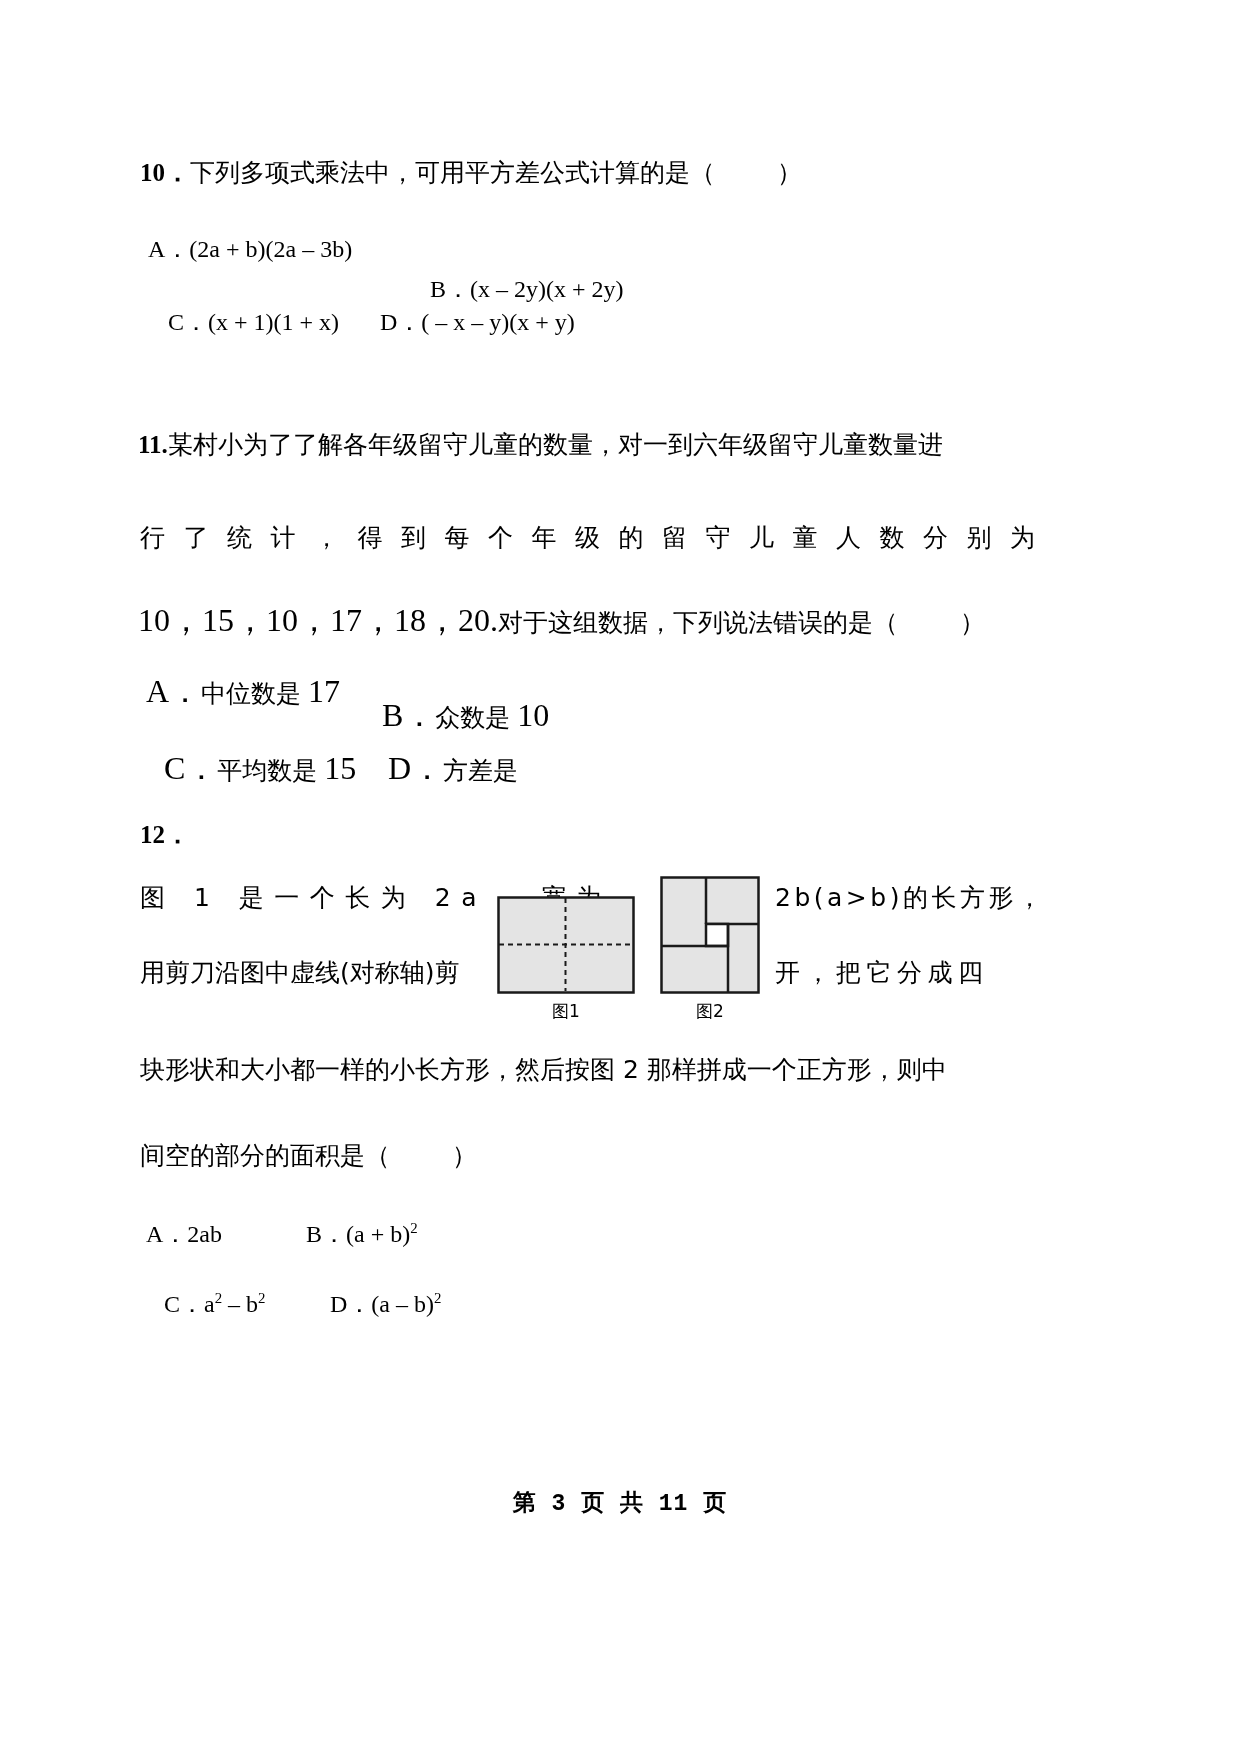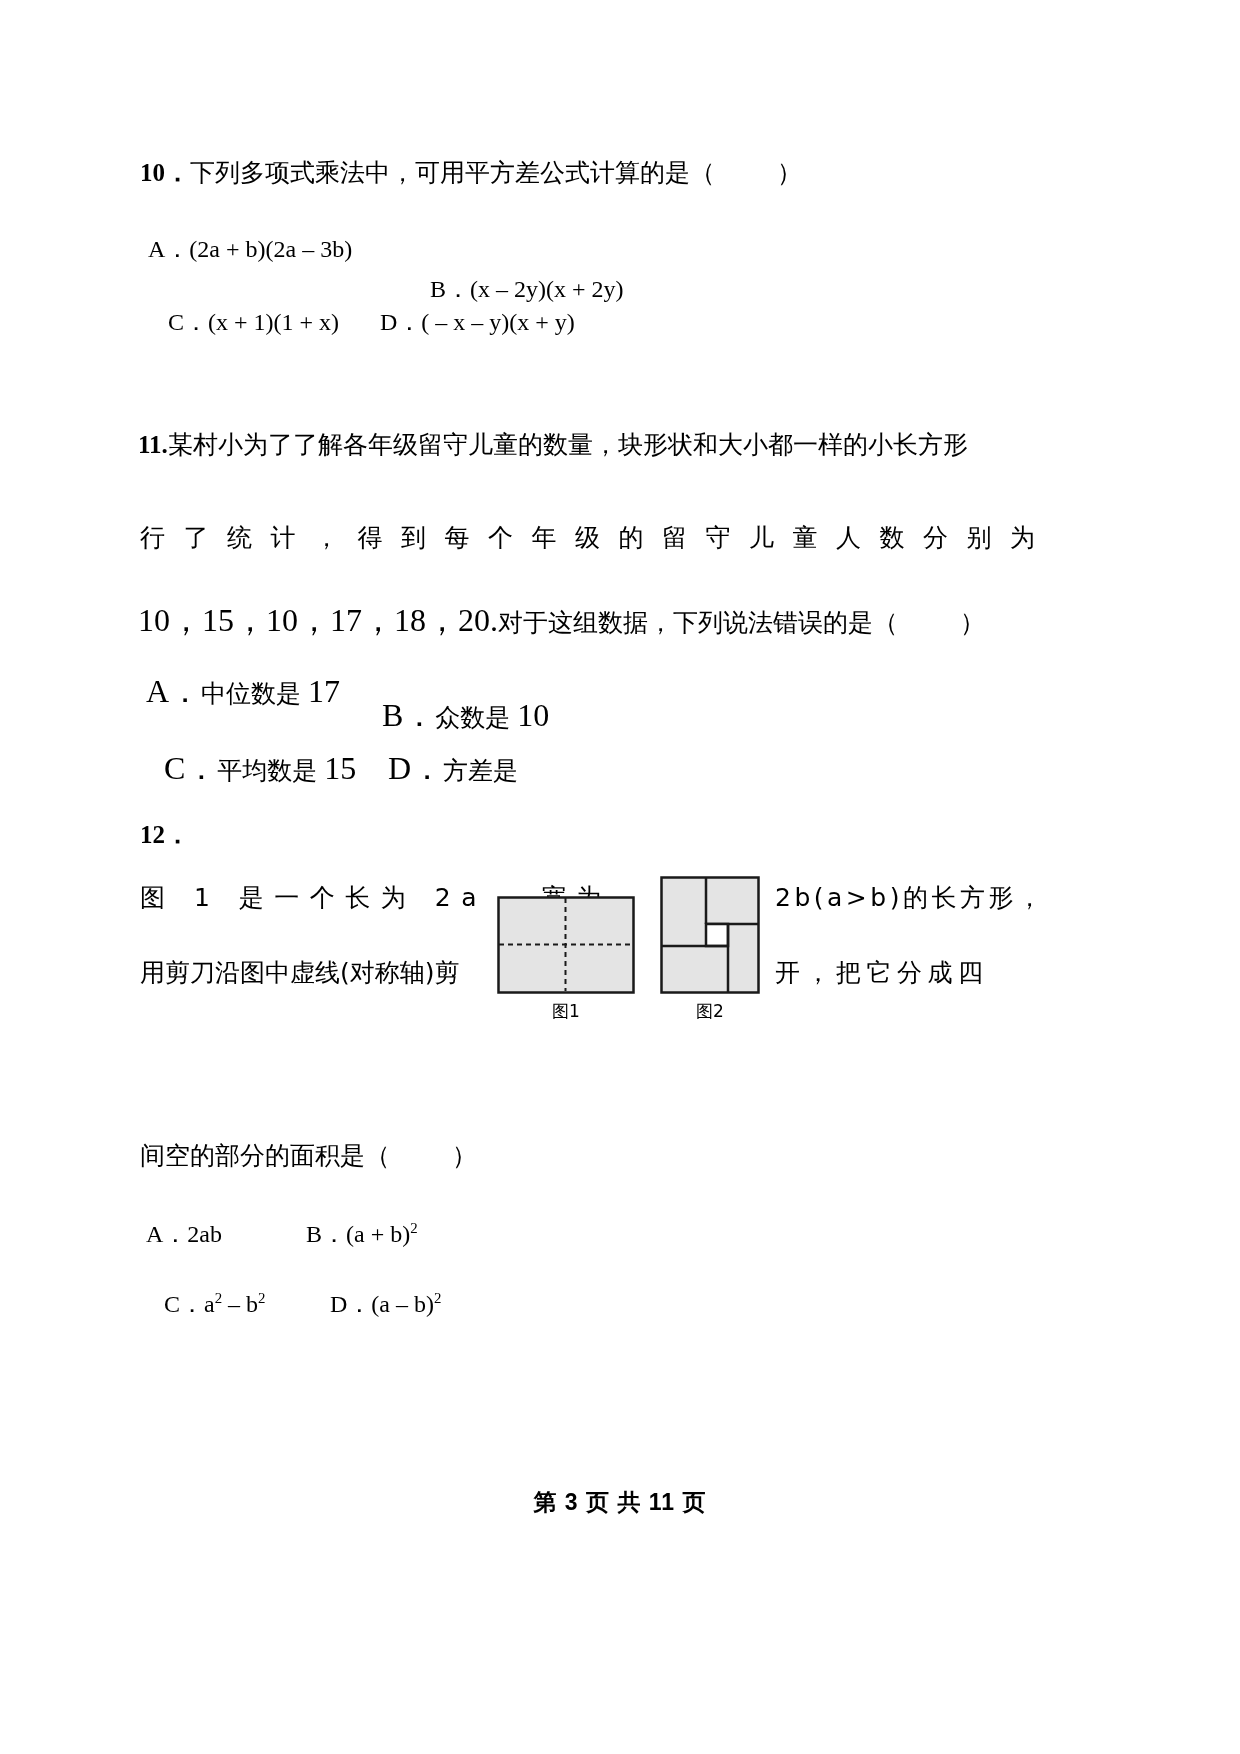--- a/index.html
+++ b/index.html
@@ -83,21 +83,21 @@
     white-space: nowrap;
   }
 
   
   .footer {
     position: absolute;
     left: 0;
     top: 1487px;
     width: 1240px;
     text-align: center;
-    font-family: Liberation Sans, sans-serif;
+    font-family: Liberation Mono, monospace;
     font-size: 23px;
     font-weight: bold;
     letter-spacing: 1px;
   }
 </style>
 </head>
 <body>
 
 <div class="page">
 
@@ -113,21 +113,21 @@
   </div>
 
   <div class="opt mathtxt" style="left:168px; top:310px;">
     <span>C．(x + 1)(1 + x)</span>
   </div>
   <div class="opt mathtxt" style="left:380px; top:310px;">
     <span>D．( – x – y)(x + y)</span>
   </div>
 
   <div class="qline" style="left:138px; top:432px;">
-    <span class="qnum">11.</span><span class="cn">某村小为了了解各年级留守儿童的数量，块形状和大小都一样的小长方形</span>
+    <span class="qnum">11.</span><span class="cn">某村小为了了解各年级留守儿童的数量，对一到六年级留守儿童数量进</span>
   </div>
 
   <div class="justline" style="left:140px; top:521px;">
     <span>行了统计，得到每个年级的留守儿童人数分别为</span>
   </div>
 
   <div class="qline" style="left:138px; top:604px;">
     <span class="mathtxt">10，15，10，17，18，20.</span><span class="cn">对于这组数据，下列说法错误的是（</span><span class="cn" style="padding-left:62px;">）</span>
   </div>
 
@@ -189,20 +189,23 @@
 
       <line x1="68" y1="70" x2="68" y2="116" stroke="#1a1a1a" stroke-width="2.5"></line>
       <line x1="46" y1="70" x2="68" y2="70" stroke="#1a1a1a" stroke-width="2.5"></line>
       <line x1="68" y1="48" x2="68" y2="70" stroke="#1a1a1a" stroke-width="2.5"></line>
     </svg>
   </div>
   <div class="figcap" style="left:660px; top:1000px; width:100px;">
     <span>图2</span>
   </div>
 
+  <div class="q12line" style="left:140px; top:1057px;">
+    <span>块形状和大小都一样的小长方形，然后按图 2 那样拼成一个正方形，则中</span>
+  </div>
 
   <div class="q12line" style="left:140px; top:1143px;">
     <span>间空的部分的面积是（</span><span style="padding-left:62px;">）</span>
   </div>
 
   <div class="opt mathtxt" style="left:146px; top:1222px;">
     <span>A．</span><span>2ab</span>
   </div>
   <div class="opt mathtxt" style="left:306px; top:1222px;text-align:center;">
     <span>B．</span><span>(a + b)</span><sup>2</sup>

